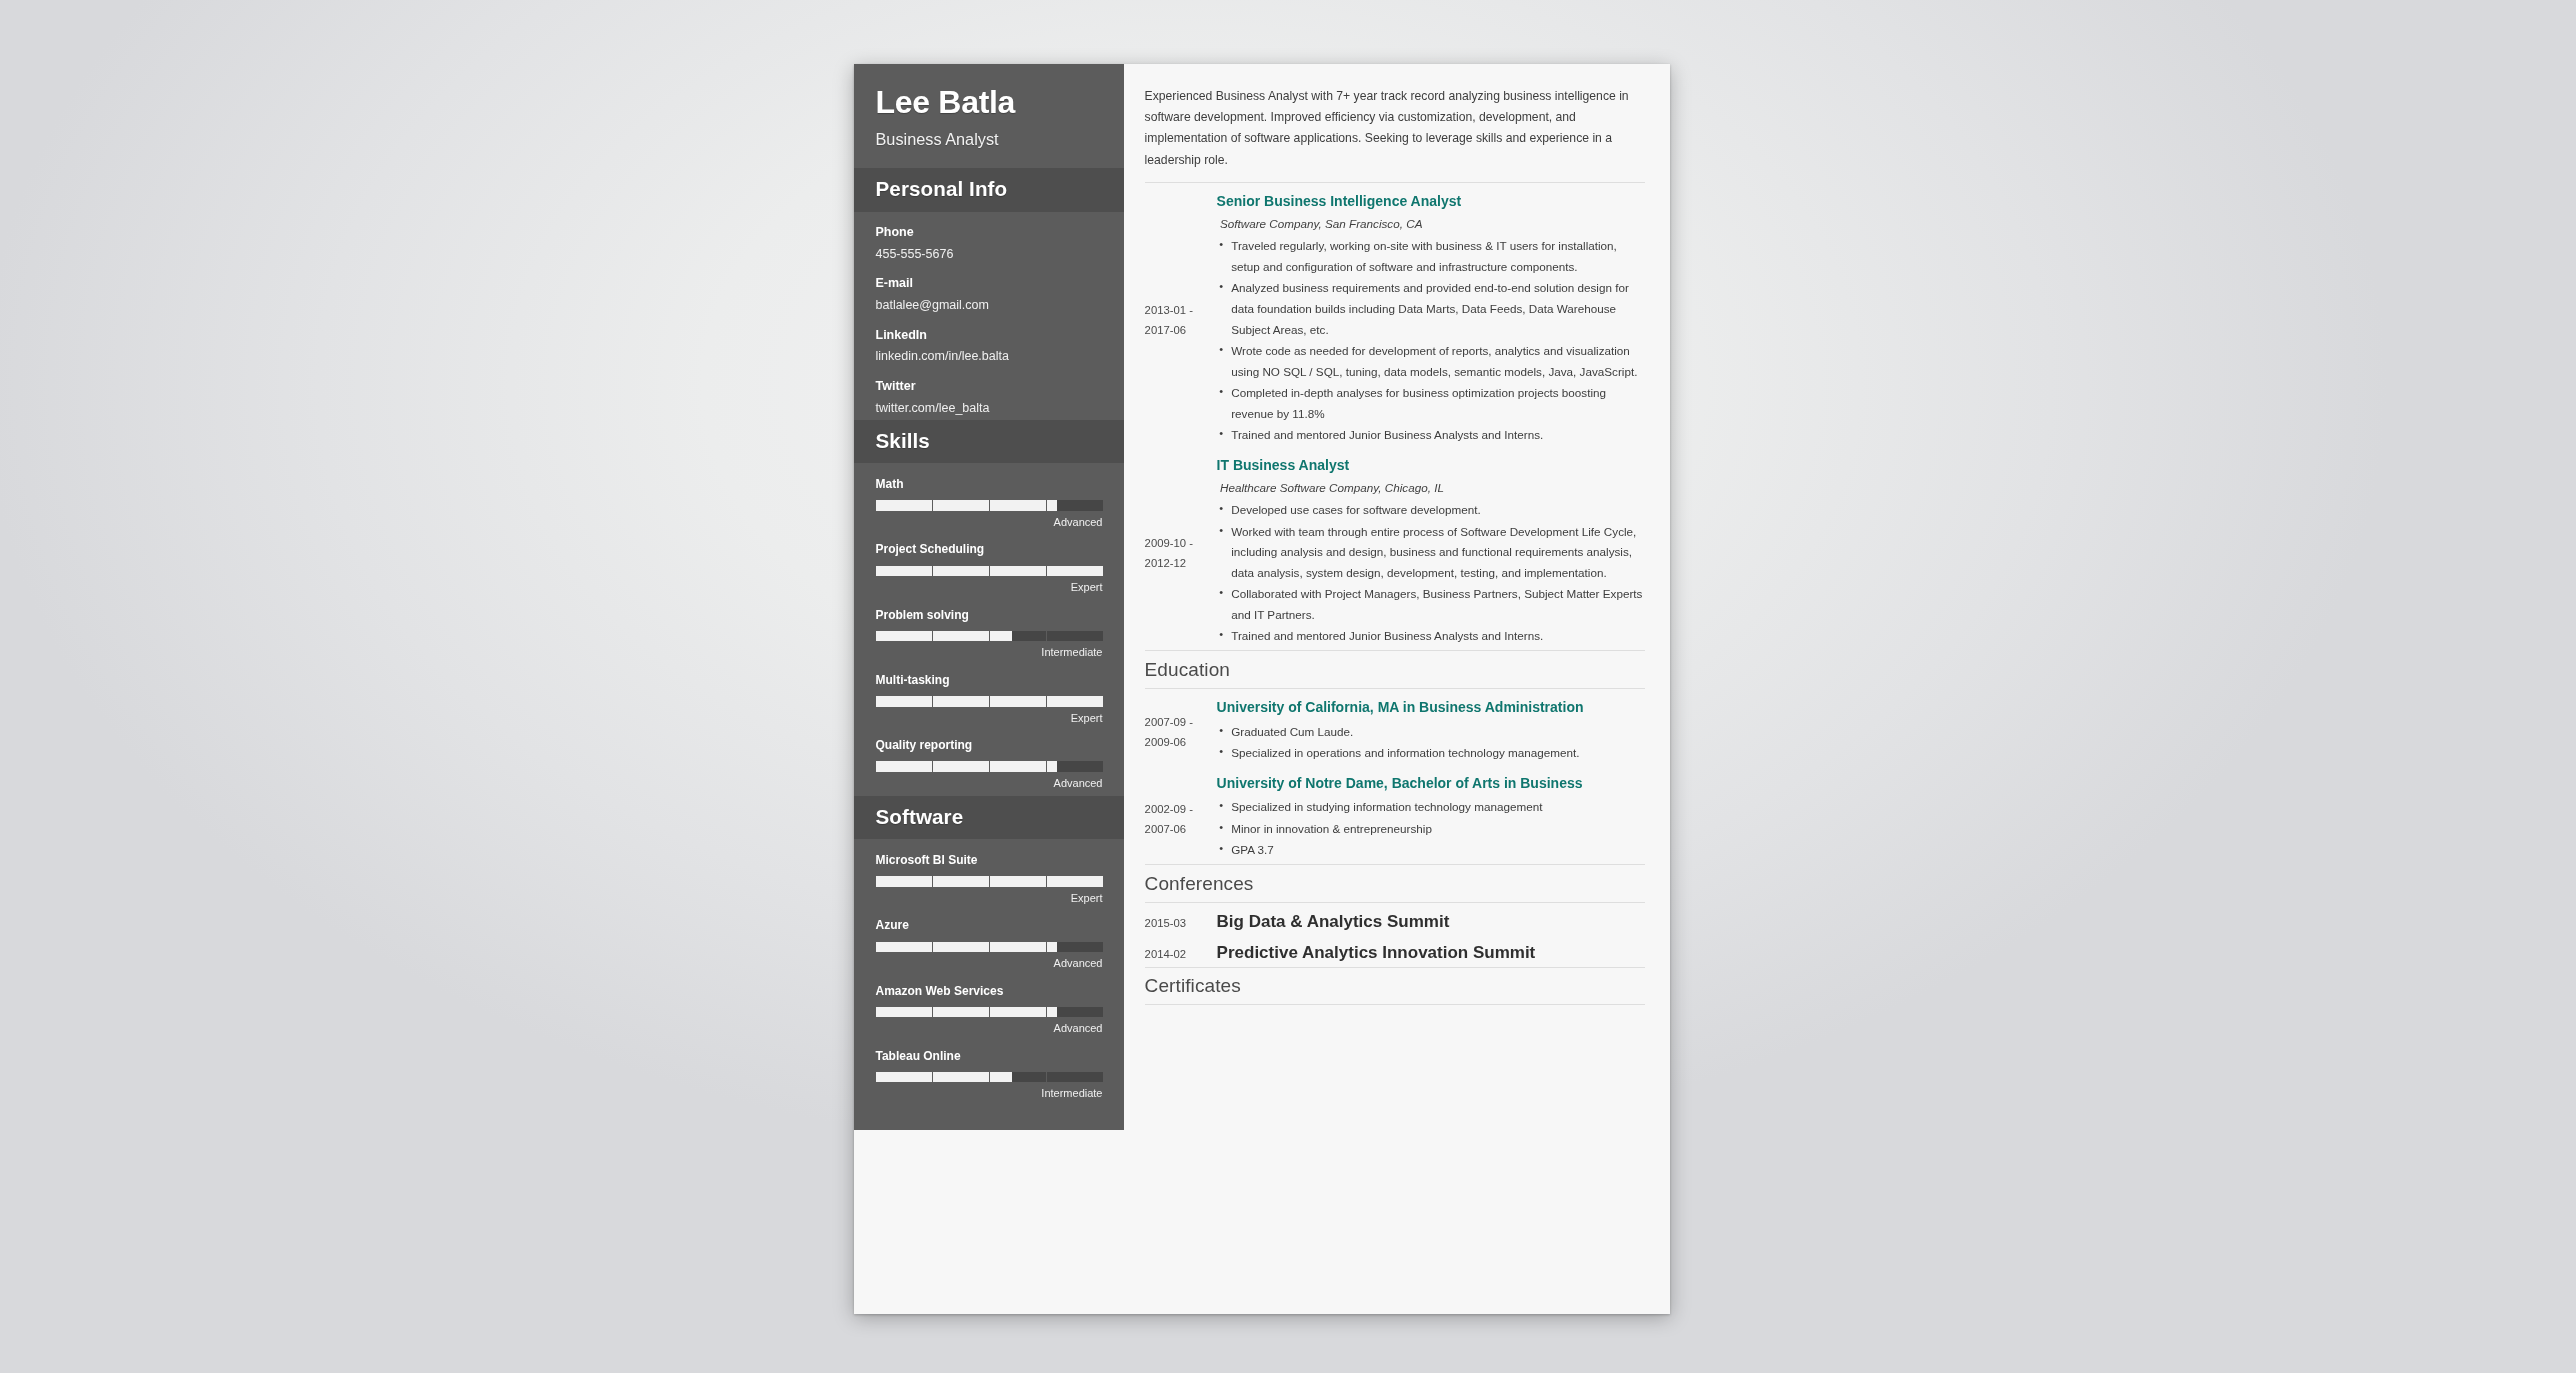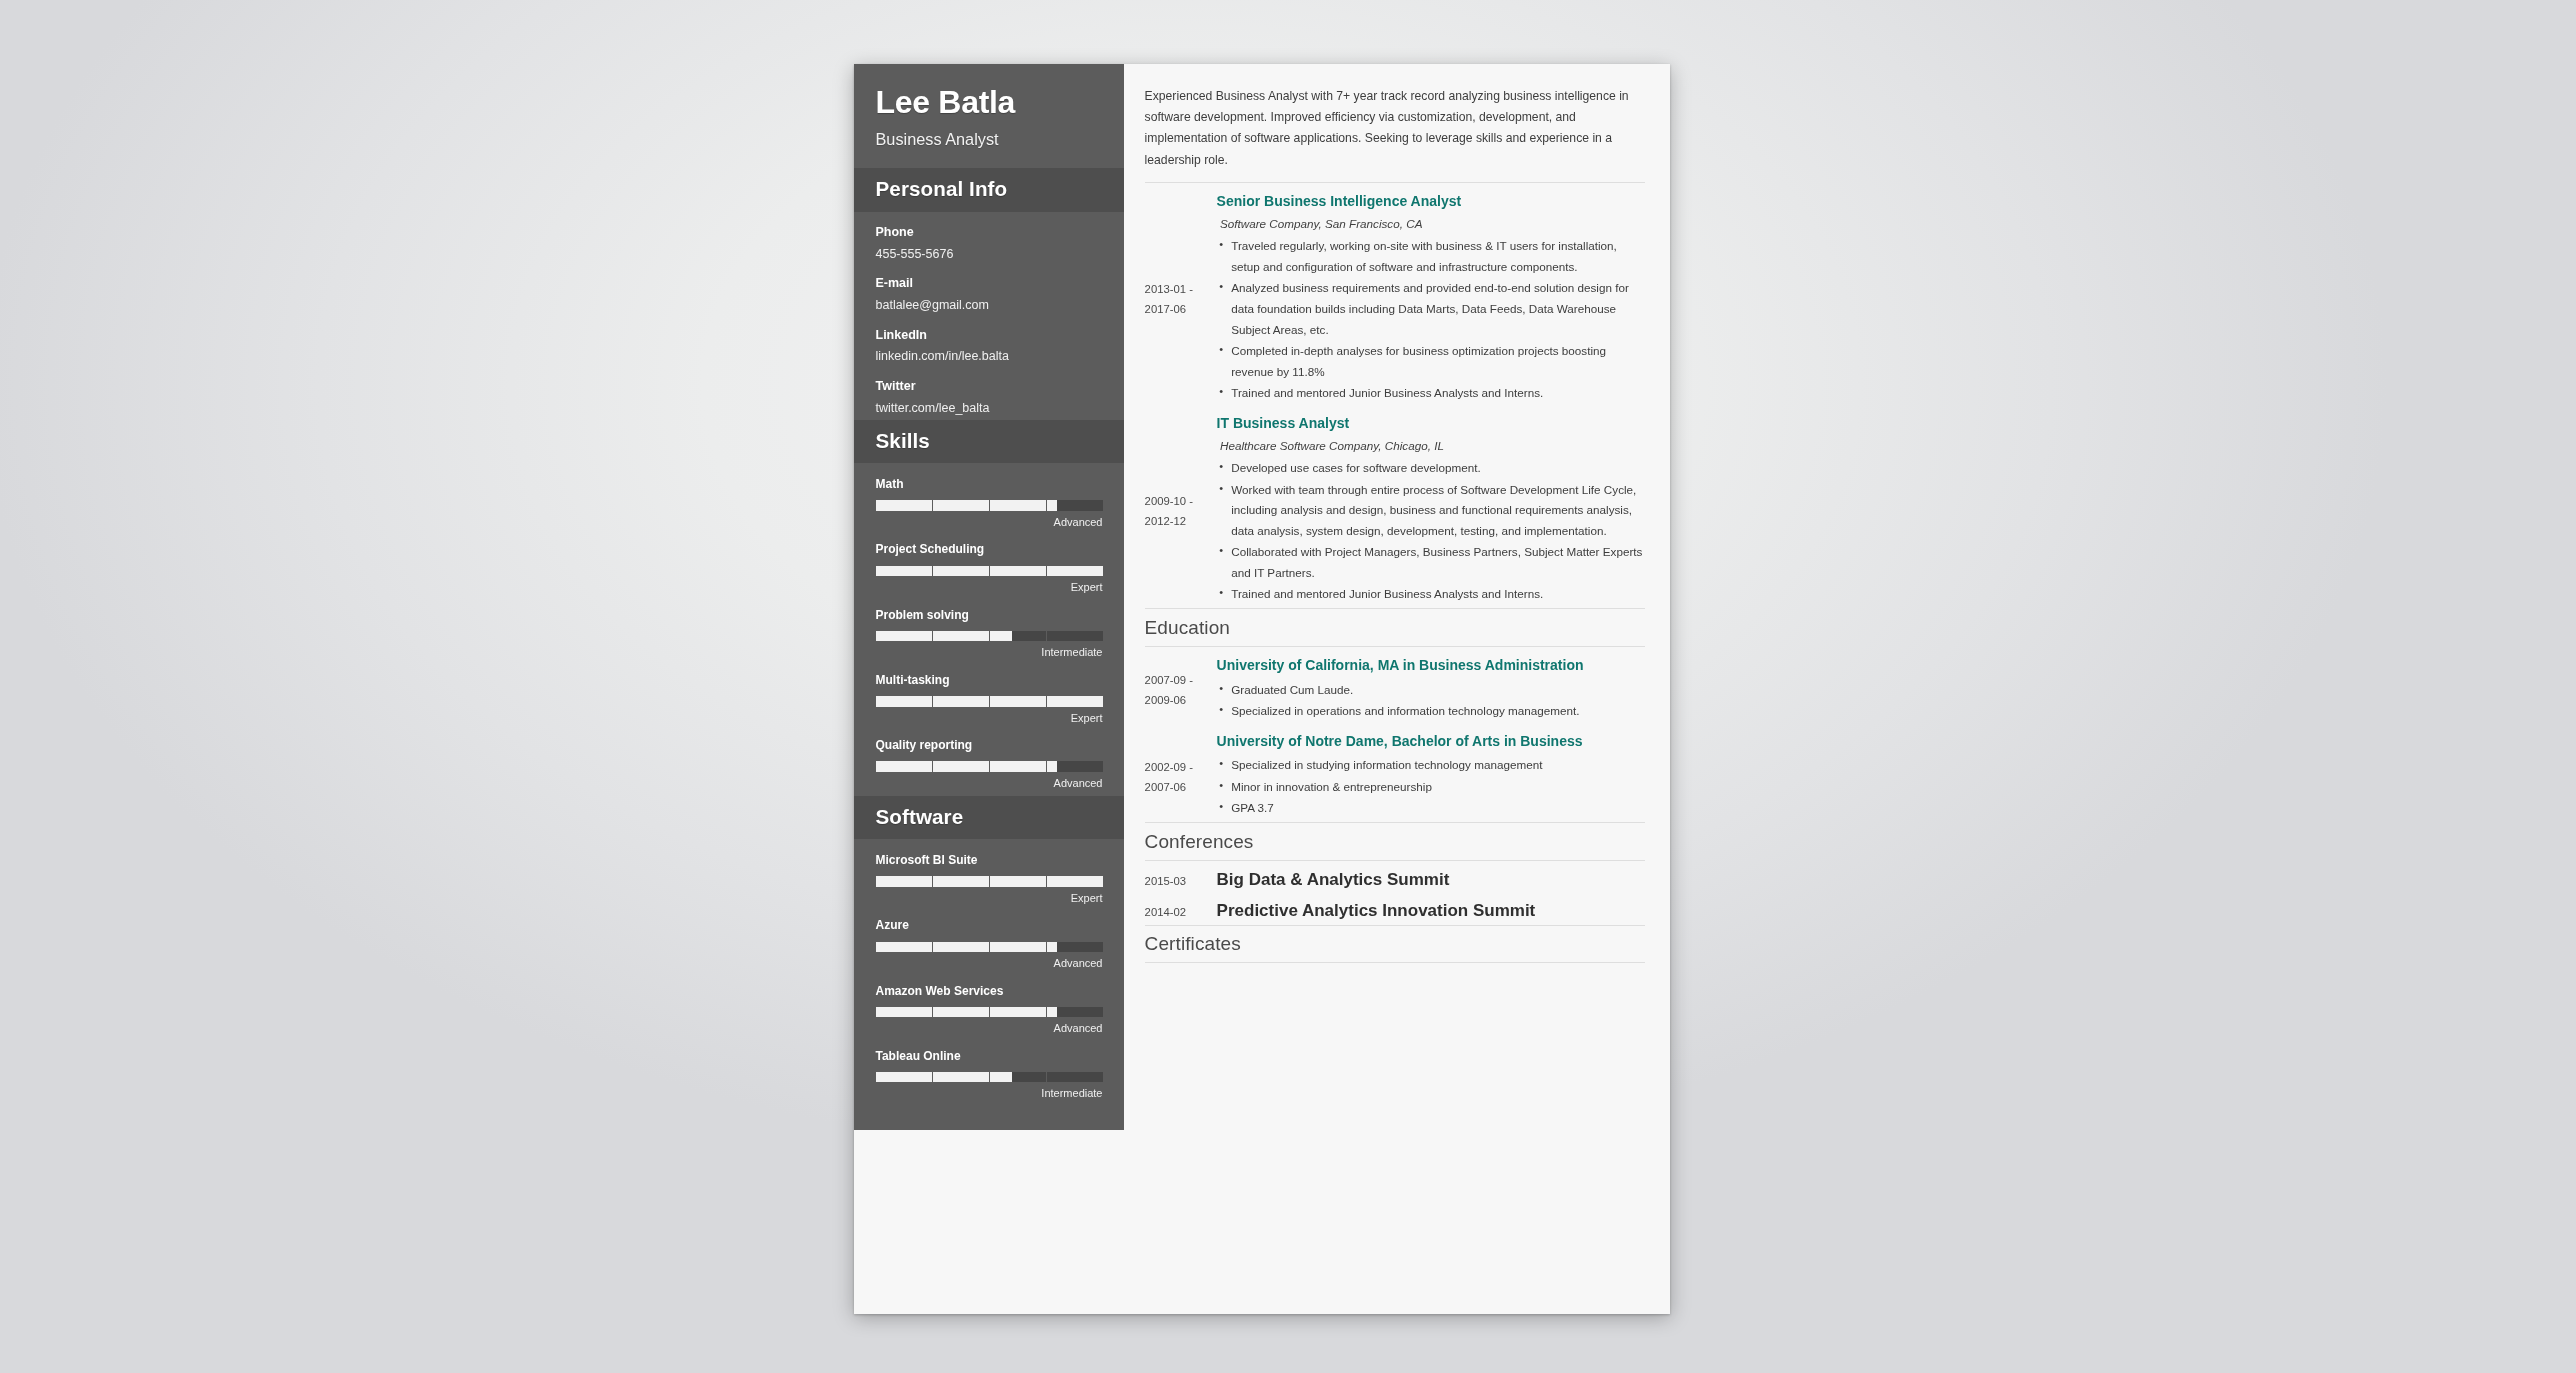--- a/index.html
+++ b/index.html
@@ -398,20 +398,21 @@
       <div class="section-rule"></div>
       <div id="experience-entries">
           <div class="entry">
             <div class="entry-date">2013-01 -<br>2017-06</div>
             <div class="entry-body">
               <div class="entry-heading">Senior Business Intelligence Analyst</div>
               <div class="entry-sub">Software Company, San Francisco, CA</div>
               <ul class="entry-list">
                 <li>Traveled regularly, working on-site with business &amp; IT users for installation, setup and configuration of software and infrastructure components.</li>
                 <li>Analyzed business requirements and provided end-to-end solution design for data foundation builds including Data Marts, Data Feeds, Data Warehouse Subject Areas, etc.</li>
+                <li>Wrote code as needed for development of reports, analytics and visualization using NO SQL / SQL, tuning, data models, semantic models, Java, JavaScript.</li>
                 <li>Completed in-depth analyses for business optimization projects boosting revenue by 11.8%</li>
                 <li>Trained and mentored Junior Business Analysts and Interns.</li>
               </ul>
             </div>
           </div>
           <div class="entry">
             <div class="entry-date">2009-10 -<br>2012-12</div>
             <div class="entry-body">
               <div class="entry-heading">IT Business Analyst</div>
               <div class="entry-sub">Healthcare Software Company, Chicago, IL</div>

